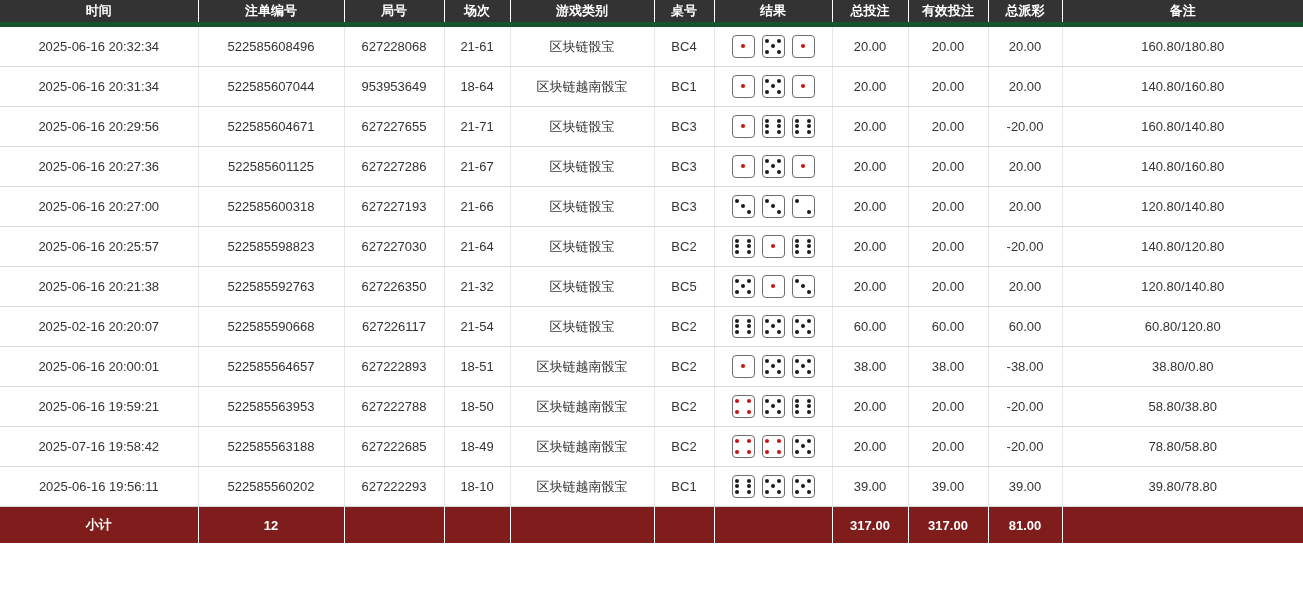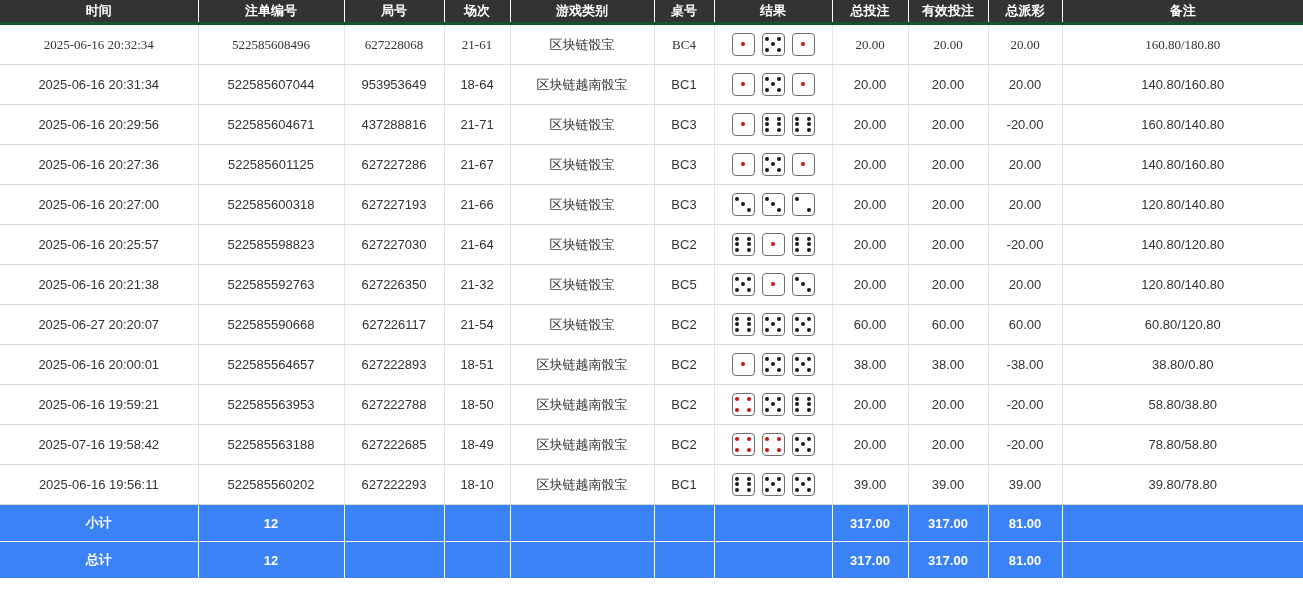--- a/index.html
+++ b/index.html
@@ -42,22 +42,21 @@
     border-right: 1px solid #e6e6e6;
     font-size: 13px;
     color: #333333;
     white-space: nowrap;
     overflow: hidden;
   }
   table.bet-table td:last-child {
     border-right: none;
   }
   table.bet-table tbody tr.data-row:first-child td {
-    border-top: 3px solid #14532d;
-    font-family: Liberation Serif, serif;
+    border-top: 5px solid #14532d;
   }
   .col-time      { width: 198px; }
   .col-order     { width: 146px; }
   .col-round     { width: 100px; }
   .col-session   { width: 66px; }
   .col-gametype  { width: 144px; }
   .col-table     { width: 60px; }
   .col-result    { width: 118px; }
   .col-totalbet  { width: 76px; }
   .col-validbet  { width: 80px; }
@@ -92,21 +91,21 @@
     height: 4px;
     border-radius: 50%;
     background: #1a1a1a;
     align-self: center;
     justify-self: center;
   }
   .pip.red { background: #cc1111; }
   .pip.empty { background: transparent; }
 
   tr.summary td {
-    background: #3b82f6;
+    background: #7f1d1d;
     color: #ffffff;
     font-weight: bold;
     height: 36px;
     border-bottom: 1px solid #ffffff;
     border-right: 1px solid #ffffff;
   }
   tr.summary td:last-child { border-right: none; }
   tr.summary.total td { border-bottom: none; }
 </style>
 </head>
@@ -236,21 +235,21 @@
           </span>
         </td>
         <td class="amount-blue">20.00</td>
         <td class="amount-plain">20.00</td>
         <td class="amount-plain">20.00</td>
         <td>140.80/160.80</td>
       </tr>
       <tr class="data-row">
         <td>2025-06-16 20:29:56</td>
         <td>522585604671</td>
-        <td>437288816</td>
+        <td>627227655</td>
         <td>21-71</td>
         <td>区块链骰宝</td>
         <td>BC3</td>
         <td>
           <span class="dice-group">
             <span class="die">
               <span class="pip empty"></span>
               <span class="pip empty"></span>
               <span class="pip empty"></span>
               <span class="pip empty"></span>
@@ -479,21 +478,21 @@
               <span class="pip"></span>
             </span>
           </span>
         </td>
         <td class="amount-blue">20.00</td>
         <td class="amount-plain">20.00</td>
         <td class="amount-plain">20.00</td>
         <td>120.80/140.80</td>
       </tr>
       <tr class="data-row">
-        <td>2025-06-27 20:20:07</td>
+        <td>2025-02-16 20:20:07</td>
         <td>522585590668</td>
         <td>627226117</td>
         <td>21-54</td>
         <td>区块链骰宝</td>
         <td>BC2</td>
         <td>
           <span class="dice-group">
             <span class="die">
               <span class="pip"></span>
               <span class="pip empty"></span>
@@ -738,27 +737,14 @@
       <td></td>
       <td></td>
       <td></td>
       <td></td>
       <td></td>
       <td>317.00</td>
       <td>317.00</td>
       <td>81.00</td>
       <td></td>
     </tr>
-    <tr class="summary total">
-      <td>总计</td>
-      <td>12</td>
-      <td></td>
-      <td></td>
-      <td></td>
-      <td></td>
-      <td></td>
-      <td>317.00</td>
-      <td>317.00</td>
-      <td>81.00</td>
-      <td></td>
-    </tr>
   </tfoot>
 </table>
 
 </body></html>

